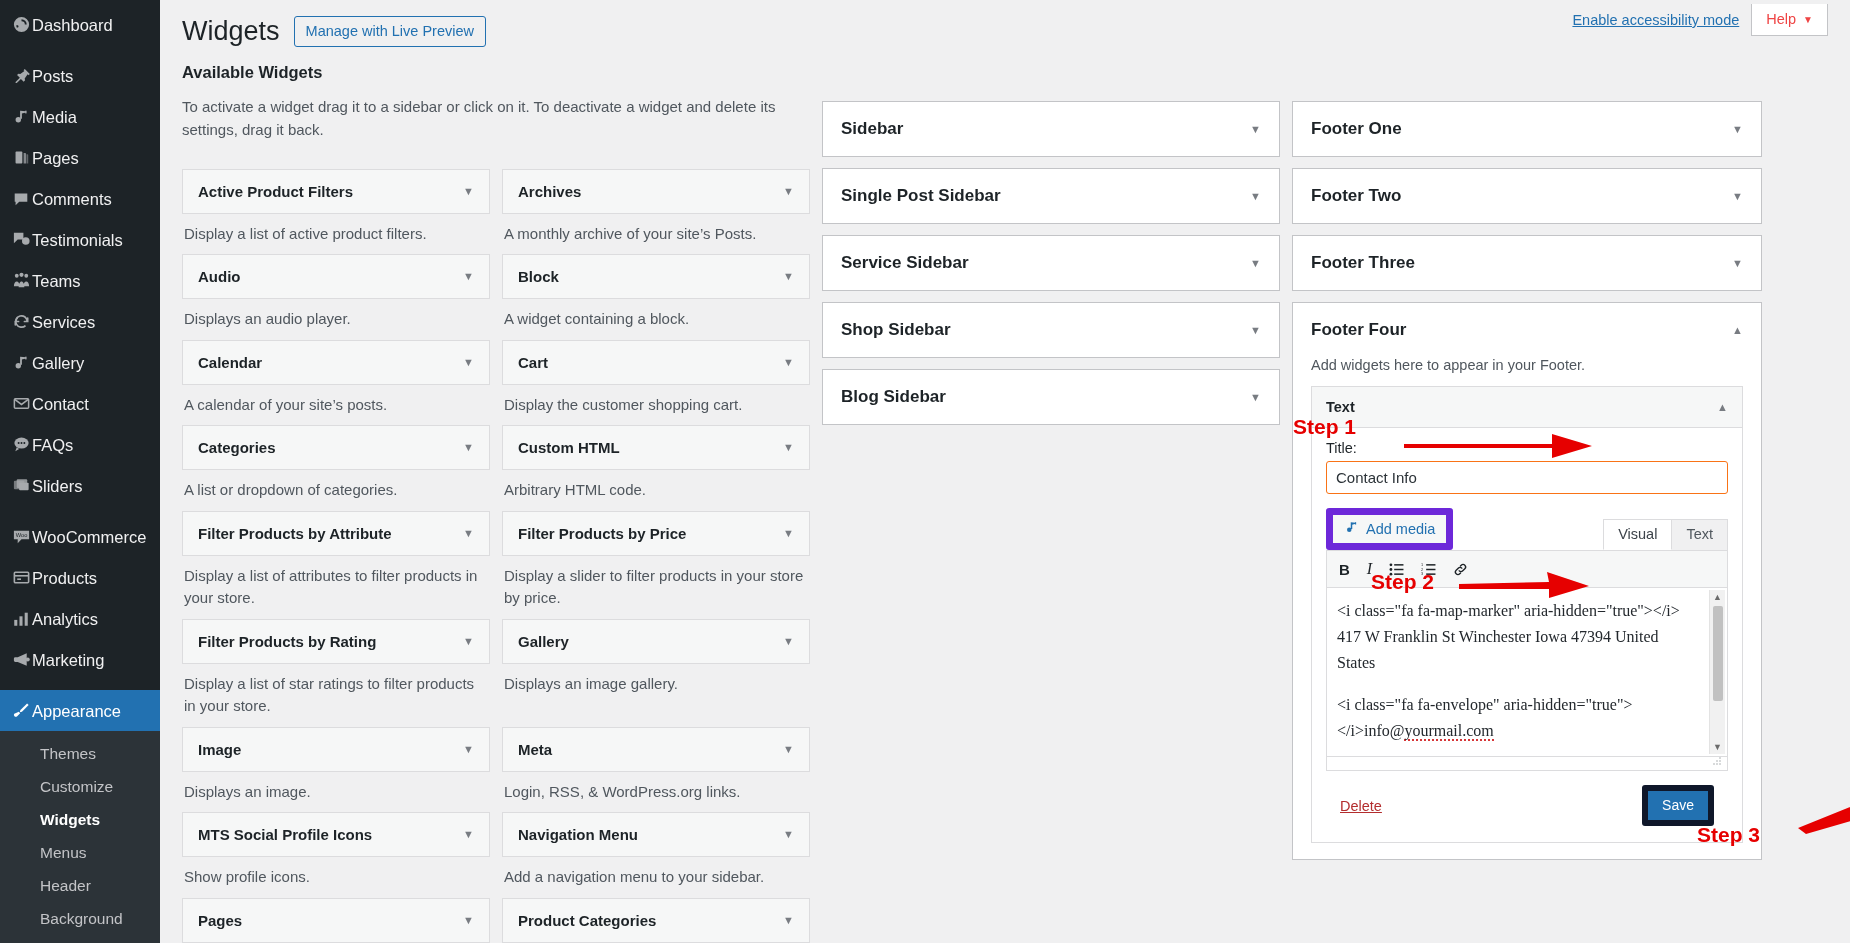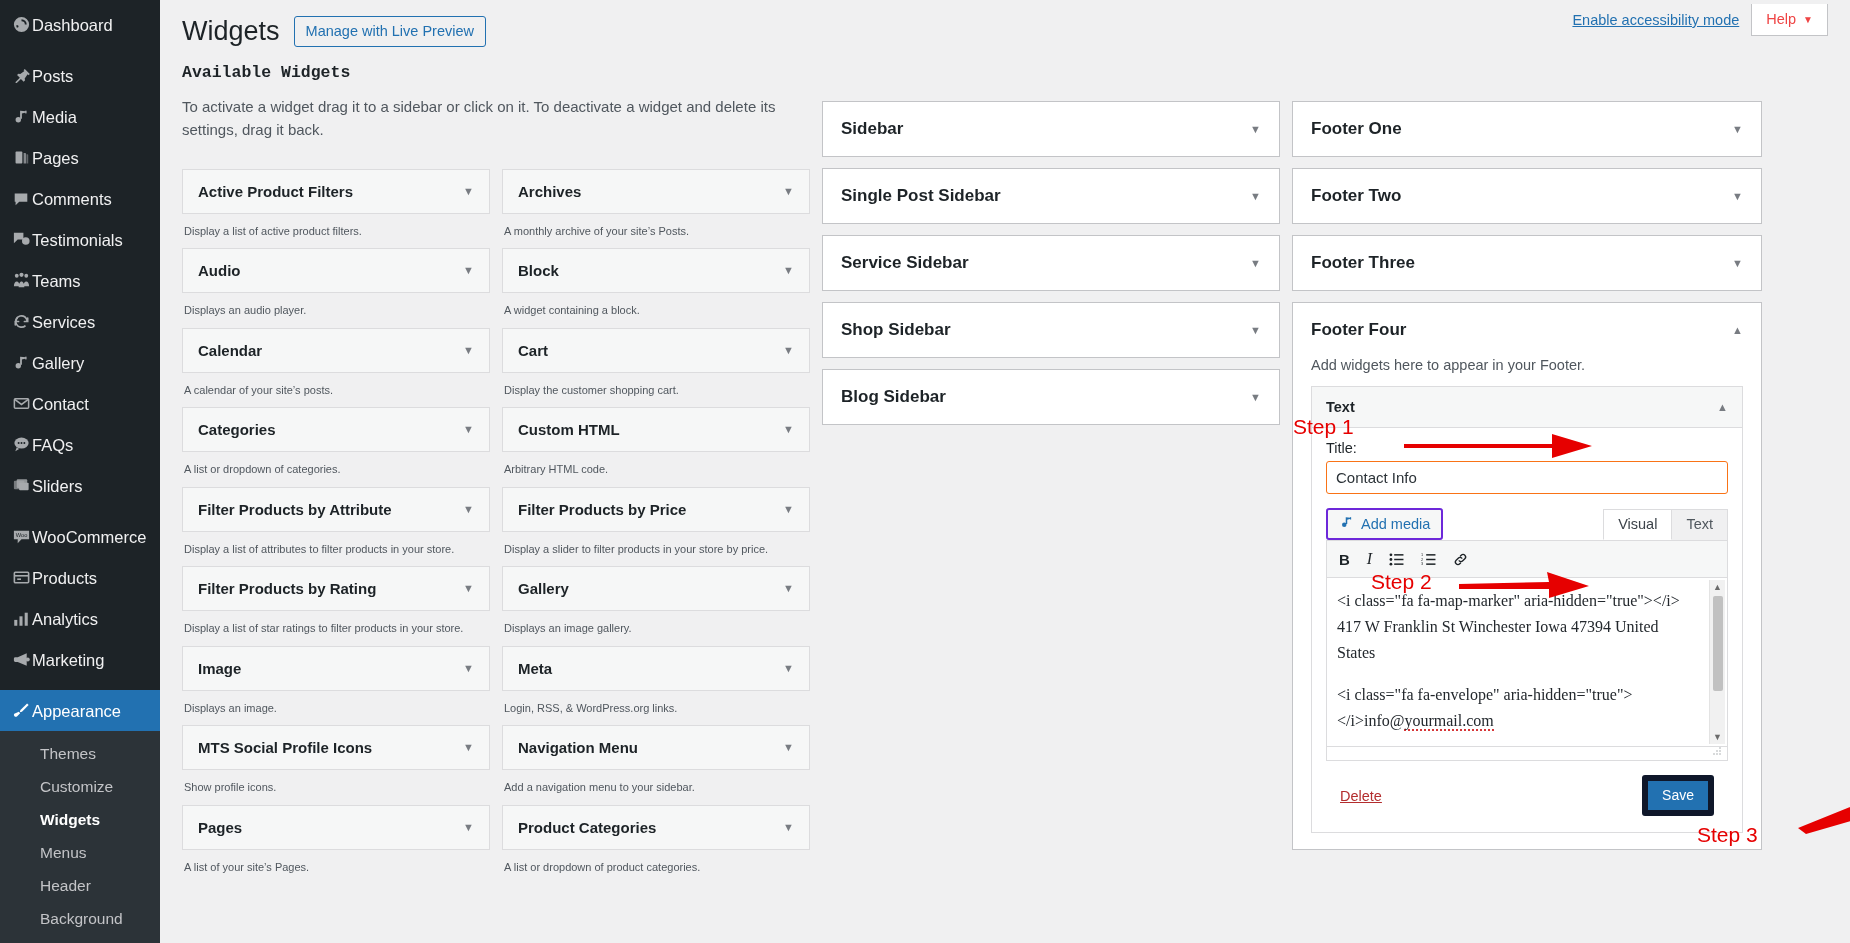--- a/index.html
+++ b/index.html
@@ -100,36 +100,36 @@
 
   .cols {
     display: flex; align-items: flex-start;
     padding: 0 22px 0 22px;
     margin-top: 14px;
   }
   .col-avail { width: 640px; flex: 0 0 640px; padding-right: 10px; }
   .col-side { width: 470px; flex: 0 0 470px; padding-top: 38px; padding-right: 12px;}
   .col-foot { width: 470px; flex: 0 0 470px; padding-top: 38px; }
 
-  .section-h { font-size: 16.5px; font-weight: bold; color: #1d2327; margin-bottom: 13px; font-family: Liberation Mono, monospace; }
+  .section-h { font-size: 16.5px; font-weight: bold; color: #1d2327; margin-bottom: 13px; }
   .section-desc { font-size: 15px; color: #50575e; line-height: 1.55; max-width: 630px; margin-bottom: 18px; }
 
   .widget-grid { display: flex; flex-wrap: wrap; gap: 0 12px; }
   .wcell { width: 308px; }
   .widget-box {
     background: #f6f7f7;
     border: 1px solid #dcdcde;
     padding: 13px 15px;
     display: flex; align-items: center; justify-content: space-between;
     cursor: move;
     margin-top: 9px;
   }
   .widget-box .wtitle { font-size: 15px; font-weight: bold; color: #1d2327; }
   .caret { color: #787c82; font-size: 11px; line-height: 1; }
-  .wdesc { font-size: 11px; color: #50575e; padding: 9px 2px 0 2px; line-height: 1.5; }
+  .wdesc { font-size: 15px; color: #50575e; padding: 9px 2px 0 2px; line-height: 1.5; }
 
   
   .panel {
     background: #fff; border: 1px solid #c3c4c7;
     margin-bottom: 11px;
   }
   .panel-head {
     display: flex; align-items: center; justify-content: space-between;
     padding: 17px 18px;
     cursor: pointer;
@@ -153,21 +153,21 @@
     width: 100%; border: 1px solid #f97316; border-radius: 3px;
     padding: 7px 9px; font-size: 15px; color: #2c3338;
     font-family: inherit; background: #fff;
   }
   .ed-toolbar-top {
     display: flex; align-items: flex-end; justify-content: space-between;
     margin-top: 14px;
   }
   .add-media {
     display: inline-flex; align-items: center; gap: 7px;
-    border: 2px solid #6d28d9; color: #2271b1; background: #f6f7f7;
+    border: 7px solid #6d28d9; color: #2271b1; background: #f6f7f7;
     border-radius: 3px; padding: 5px 11px; font-size: 14.5px;
     cursor: pointer;
   }
   .ed-tabs { display: flex; }
   .ed-tab {
     border: 1px solid #dcdcde; border-bottom: none;
     padding: 6px 14px 7px; font-size: 14.5px; color: #50575e;
     background: #f0f0f1; cursor: pointer; margin-left: -1px;
   }
   .ed-tab.active { background: #fff; color: #3c434a; border-bottom: 1px solid #fff; position: relative; z-index: 2;}
@@ -208,21 +208,21 @@
     padding: 14px 14px 16px 14px;
   }
   .del-link { color: #b32d2e; font-size: 14.5px; text-decoration: underline; cursor: pointer; }
   .btn-save {
     background: #2271b1; border: 6px solid #0f172a; color: #fff;
     border-radius: 3px; font-size: 14px; padding: 6px 14px 7px;
     cursor: pointer; font-family: Liberation Sans, sans-serif;
   }
 
   
-  .anno { position: absolute; color: #e60000; font-weight: normal; font-size: 21px; z-index: 40; white-space: nowrap;}
+  .anno { position: absolute; color: #e60000; font-weight: bold; font-size: 21px; z-index: 40; white-space: nowrap;}
   .anno-svg { position: absolute; z-index: 39; pointer-events: none; }
   #step1-label { left: 1133px; top: 415px; }
   #step2-label { left: 1211px; top: 570px; }
   #step3-label { left: 1537px; top: 823px; }
 </style>
 </head>
 <body>
 
 <div class="app">
 

